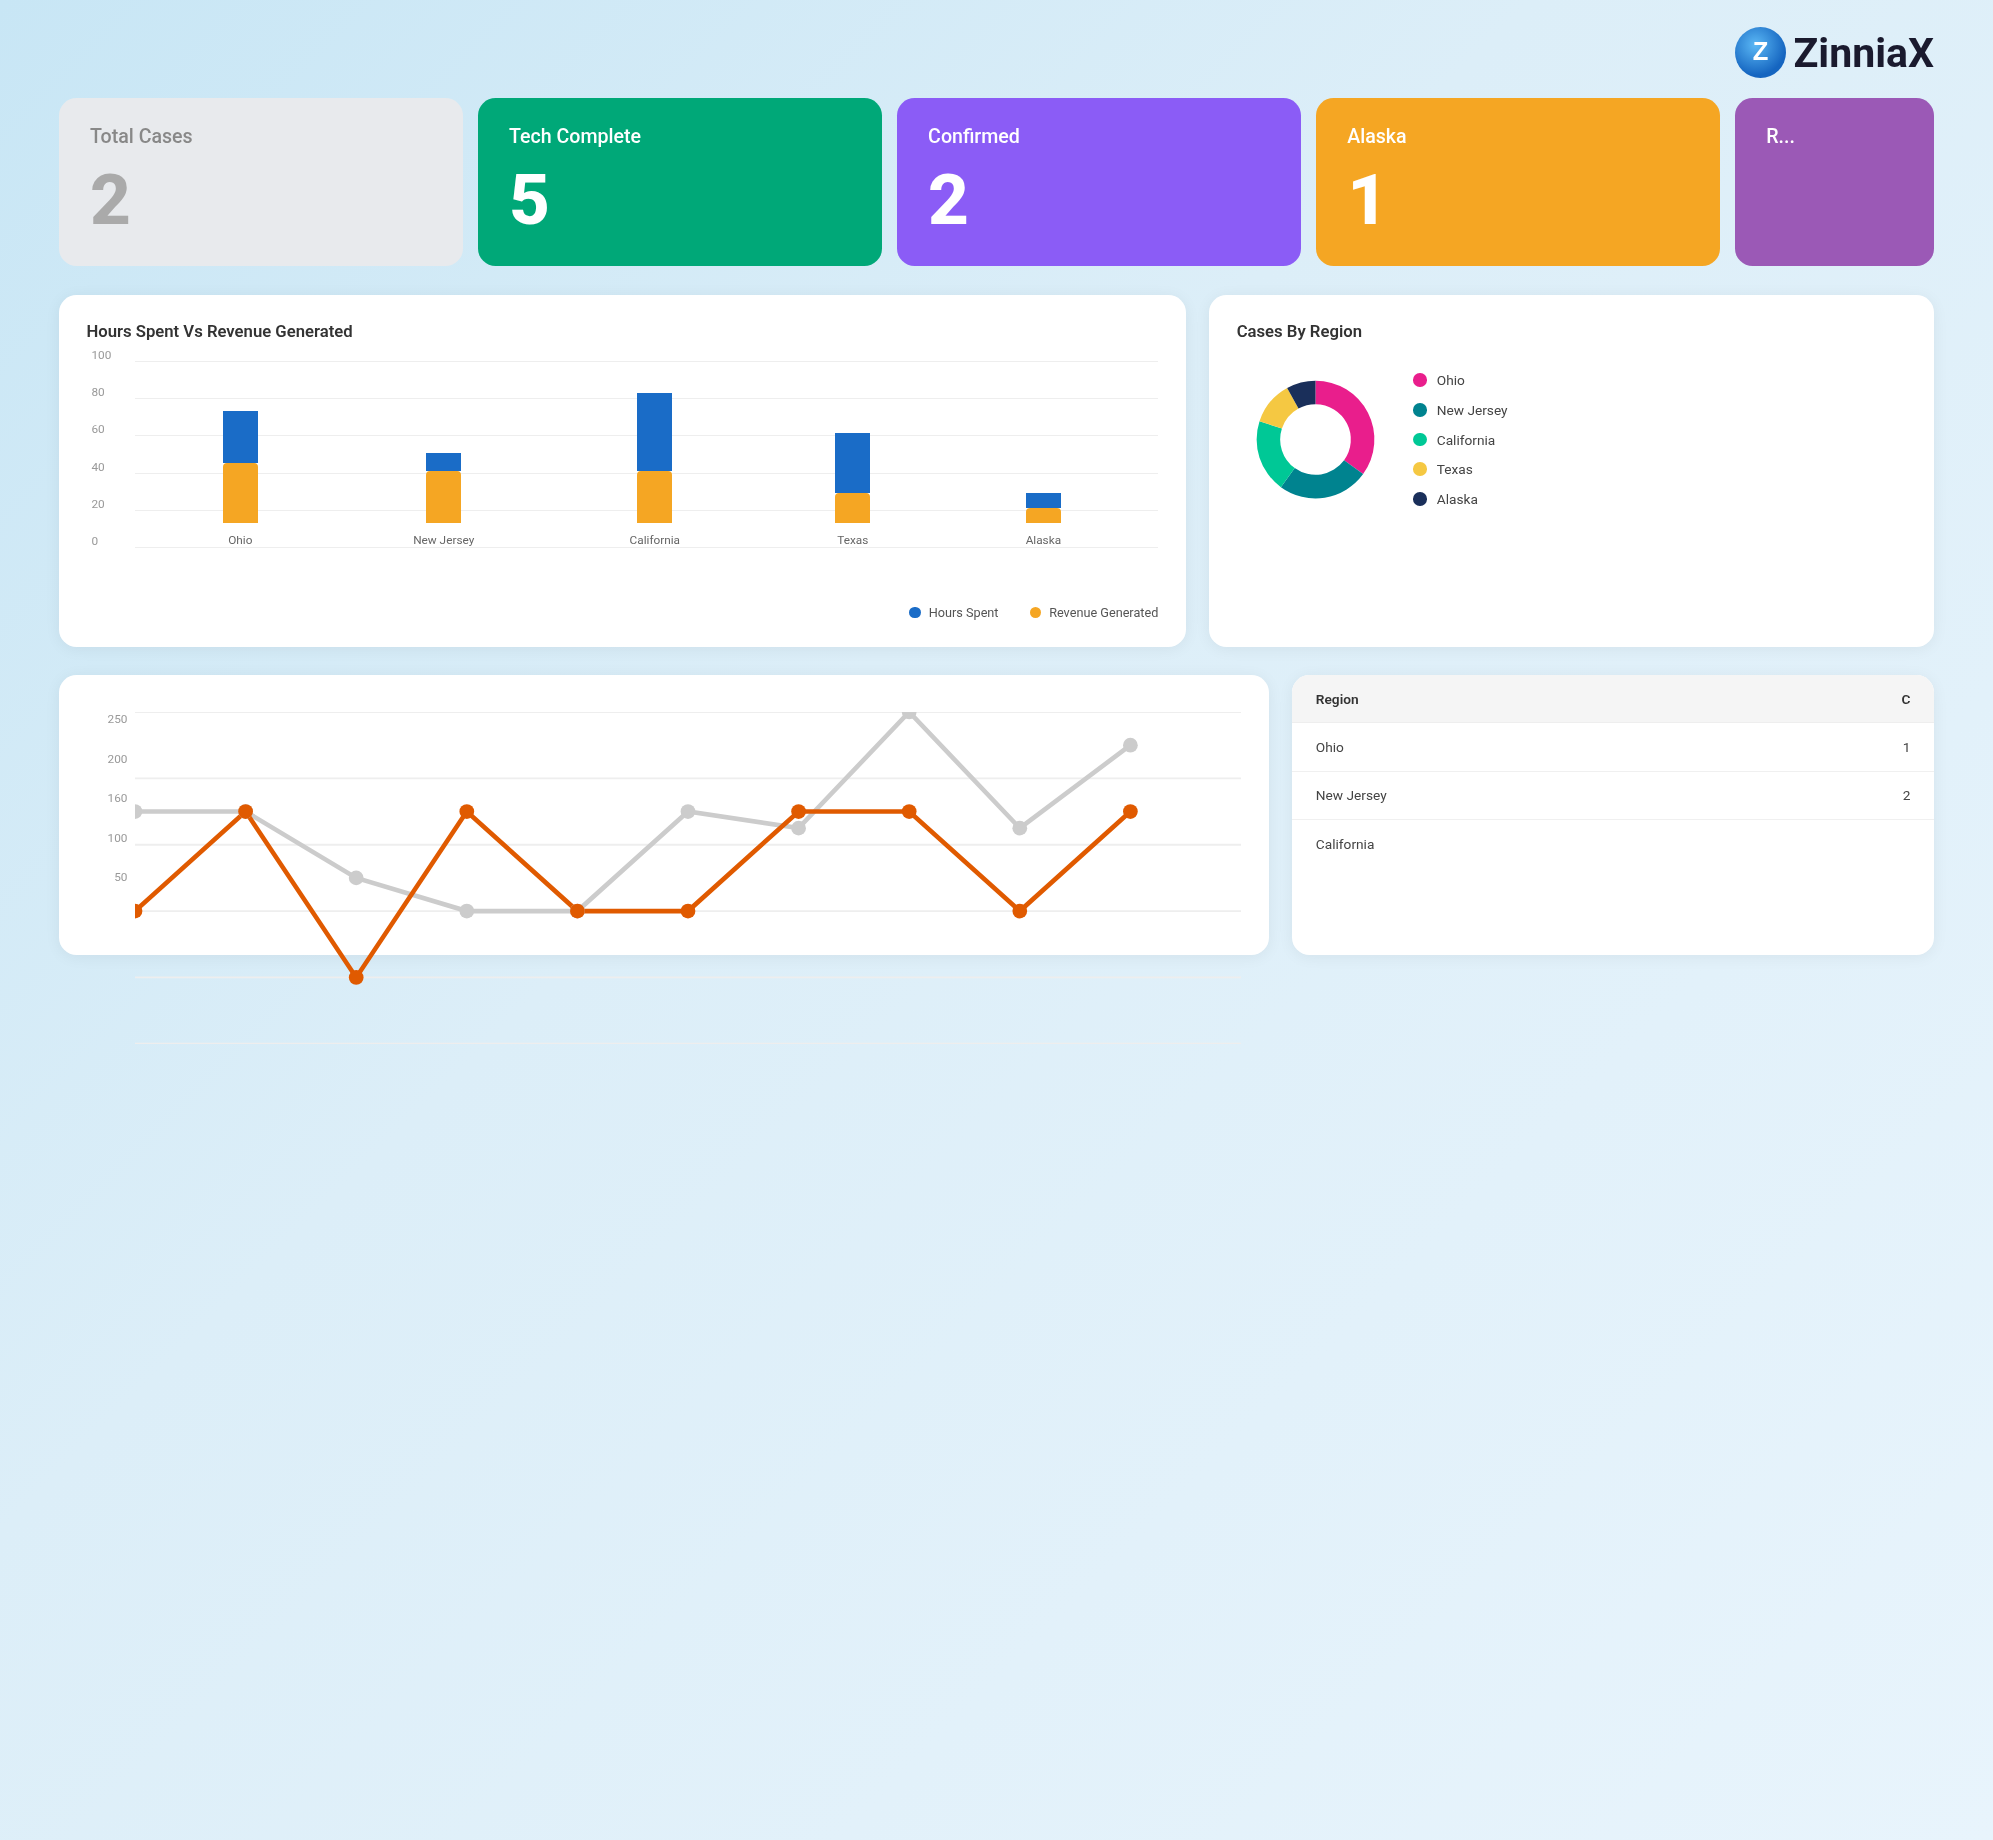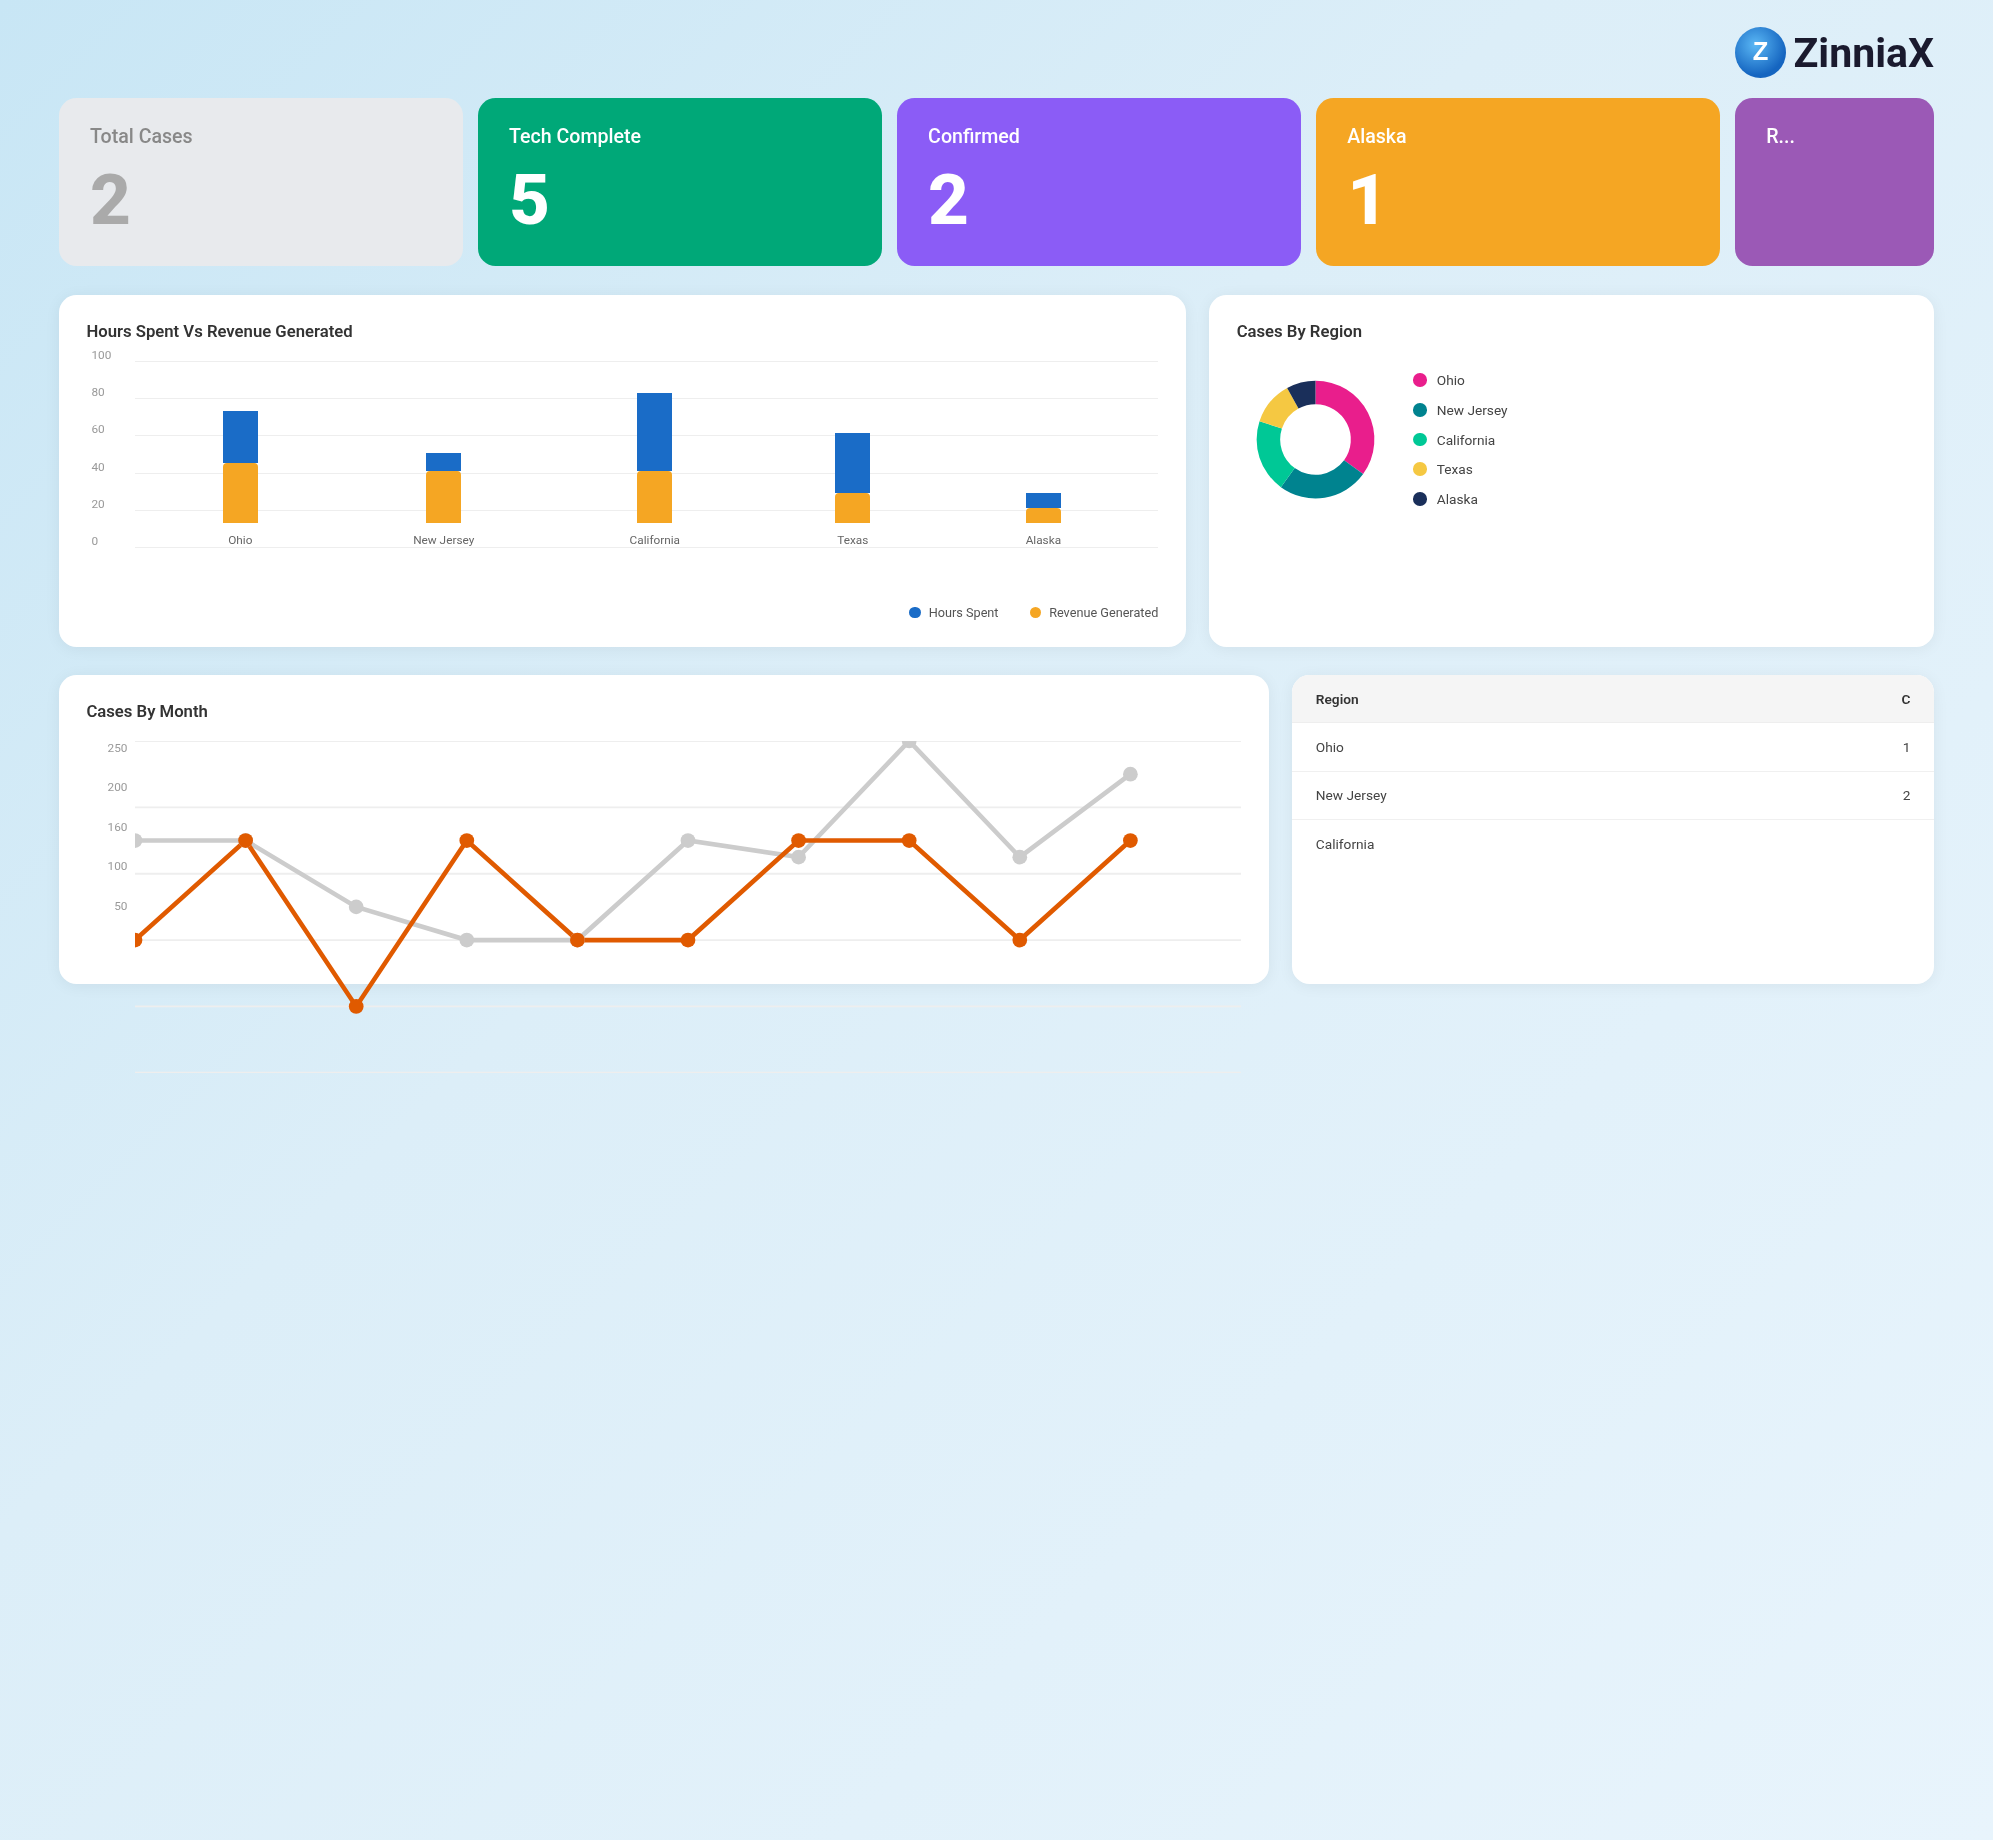--- a/index.html
+++ b/index.html
@@ -484,21 +484,20 @@
               <span>Alaska</span>
             </div>
           </div>
       </div>
     </div>
   </div>
 
   <div class="bottom-row">
 
     <div class="line-chart-card">
-      <div class="chart-title">Cases By Month</div>
       <div class="line-chart-area">
         <div class="line-y-labels">
           <span class="line-y-label">250</span>
           <span class="line-y-label">200</span>
           <span class="line-y-label">160</span>
           <span class="line-y-label">100</span>
           <span class="line-y-label">50</span>
         </div>
         <svg class="line-chart-svg" viewBox="0 0 600 180" id="line-chart-svg">
 

